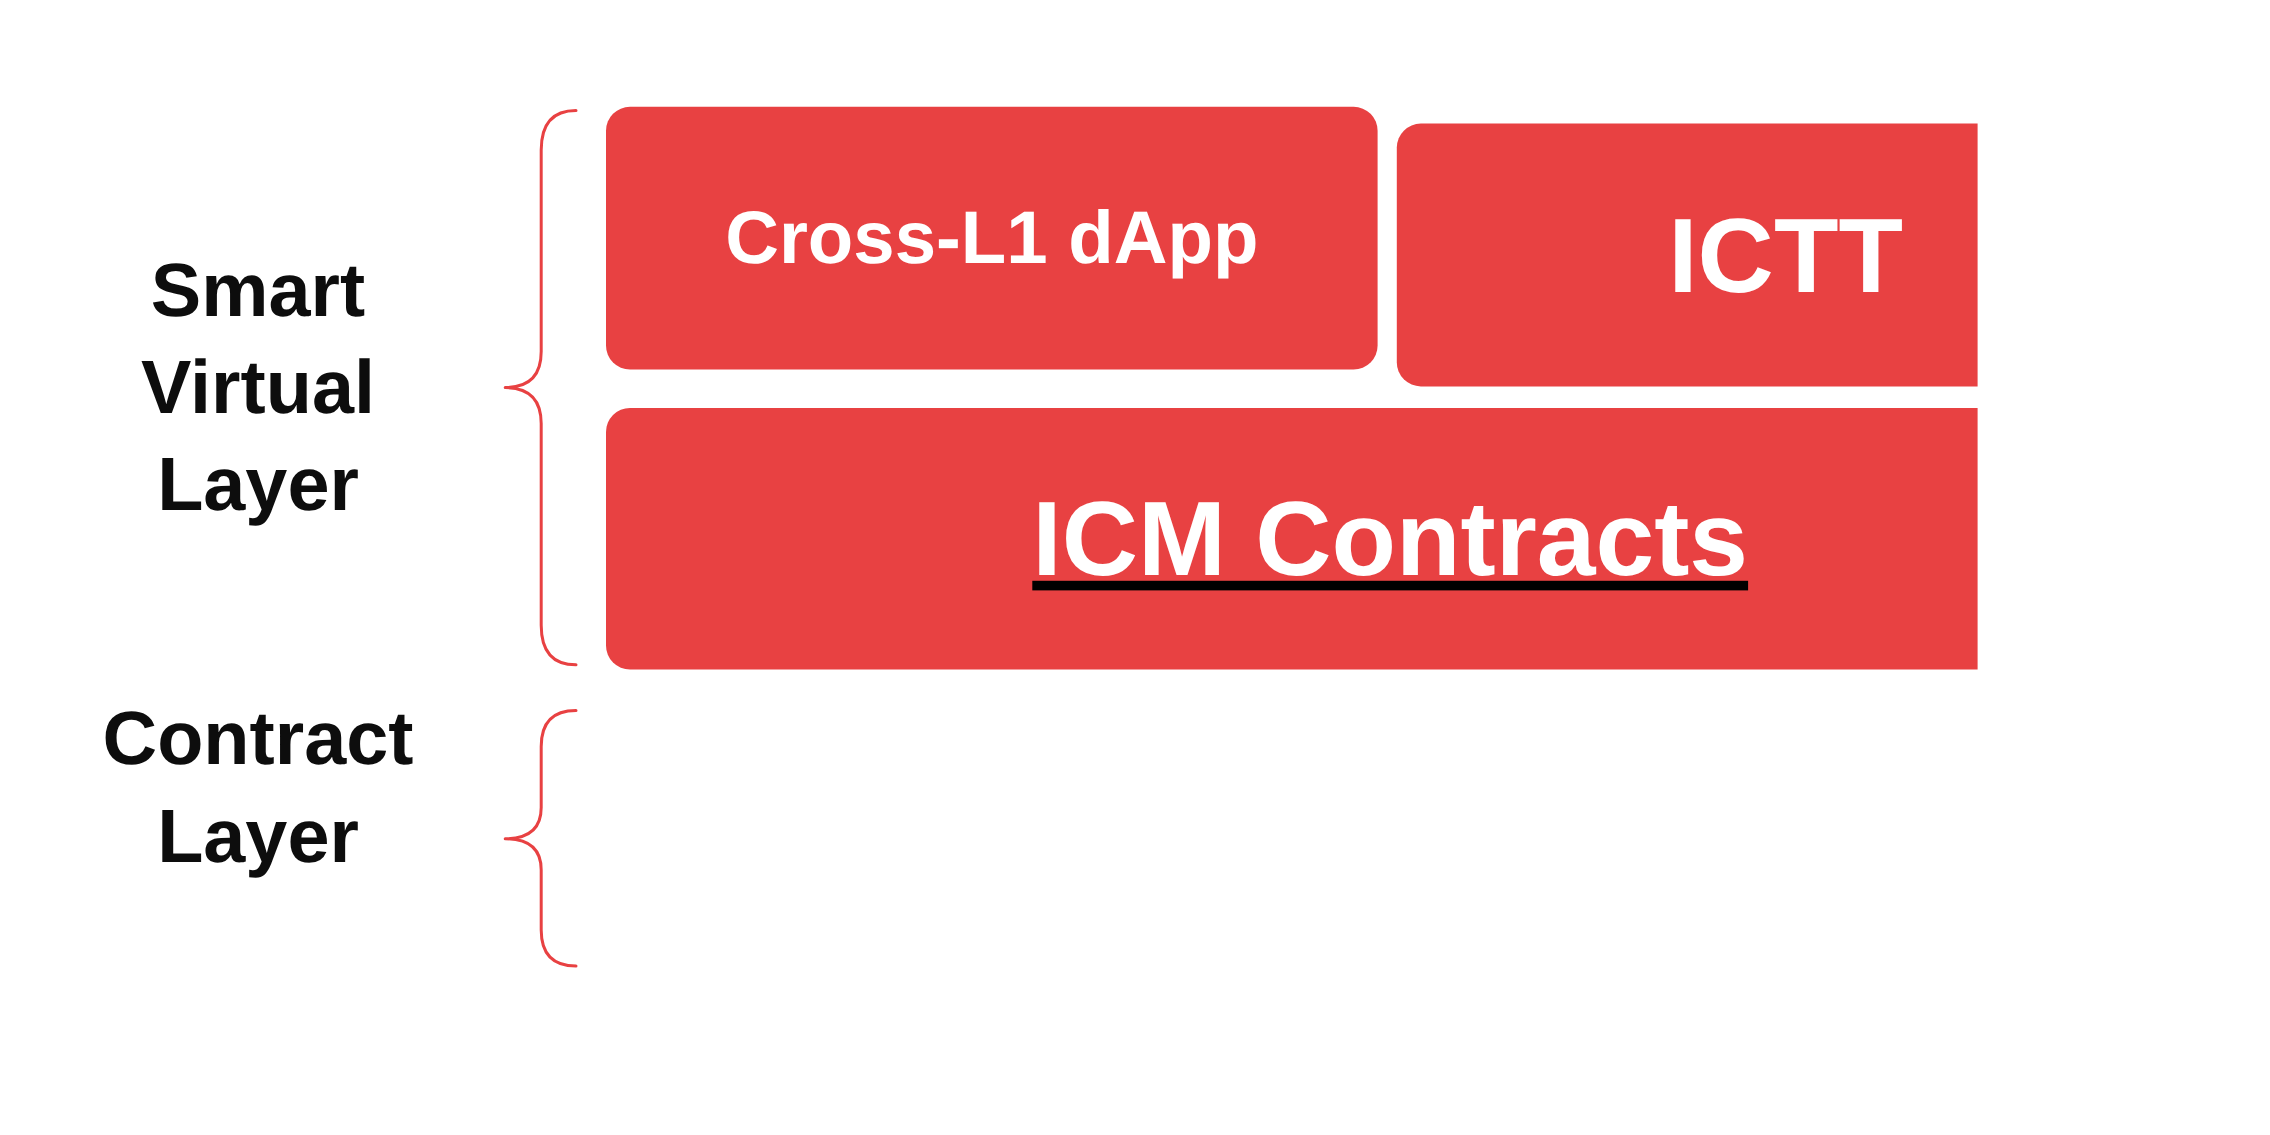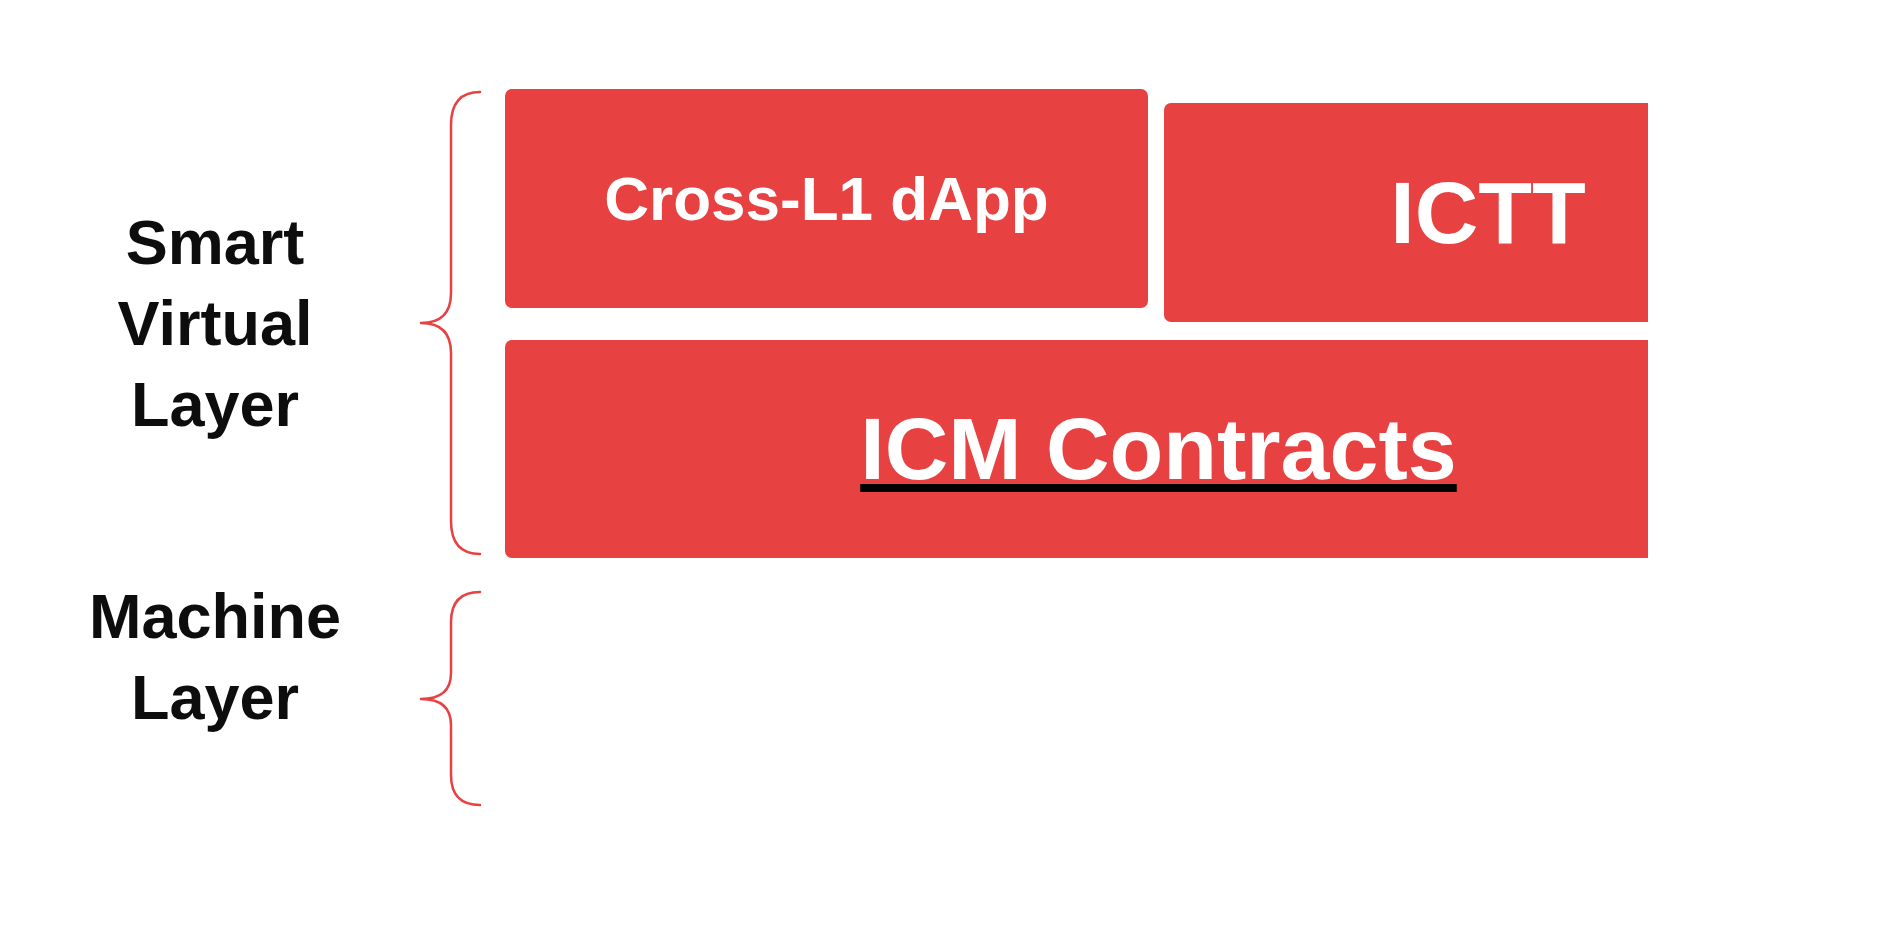--- a/index.html
+++ b/index.html
@@ -41,21 +41,21 @@
   .brace path{
     fill:none;
     stroke:var(--accent-red);
     stroke-width:2.5;
     stroke-linecap:round;
     stroke-linejoin:round;
   }
   .block{
     position:absolute;
     background:var(--accent-red);
-    border-radius:7px;
+    border-radius:20px;
     display:flex;
     align-items:center;
     justify-content:center;
   }
   .block .block-text{
     color:var(--box-text-white);
     font-weight:700;
     letter-spacing:0;
     white-space:nowrap;
   }
@@ -73,21 +73,21 @@
 
 <div class="canvas">
 
   <div class="layer-label" id="label-smart">
     <div>Smart</div>
     <div>Virtual</div>
     <div>Layer</div>
   </div>
 
   <div class="layer-label" id="label-vm">
-    <div>Machine</div>
+    <div>Contract</div>
     <div>Layer</div>
   </div>
 
   <svg class="brace" id="brace-smart" width="64" height="468" viewBox="0 0 64 468" aria-hidden="true">
     <path d="M 62 3 Q 33 3 33 36 L 33 204 Q 33 234 3 234 Q 33 234 33 264 L 33 432 Q 33 465 62 465"></path>
   </svg>
 
   <svg class="brace" id="brace-vm" width="64" height="219" viewBox="0 0 64 219" aria-hidden="true">
     <path d="M 62 3 Q 33 3 33 33 L 33 84 Q 33 110 3 110 Q 33 110 33 136 L 33 186 Q 33 216 62 216"></path>
   </svg>

